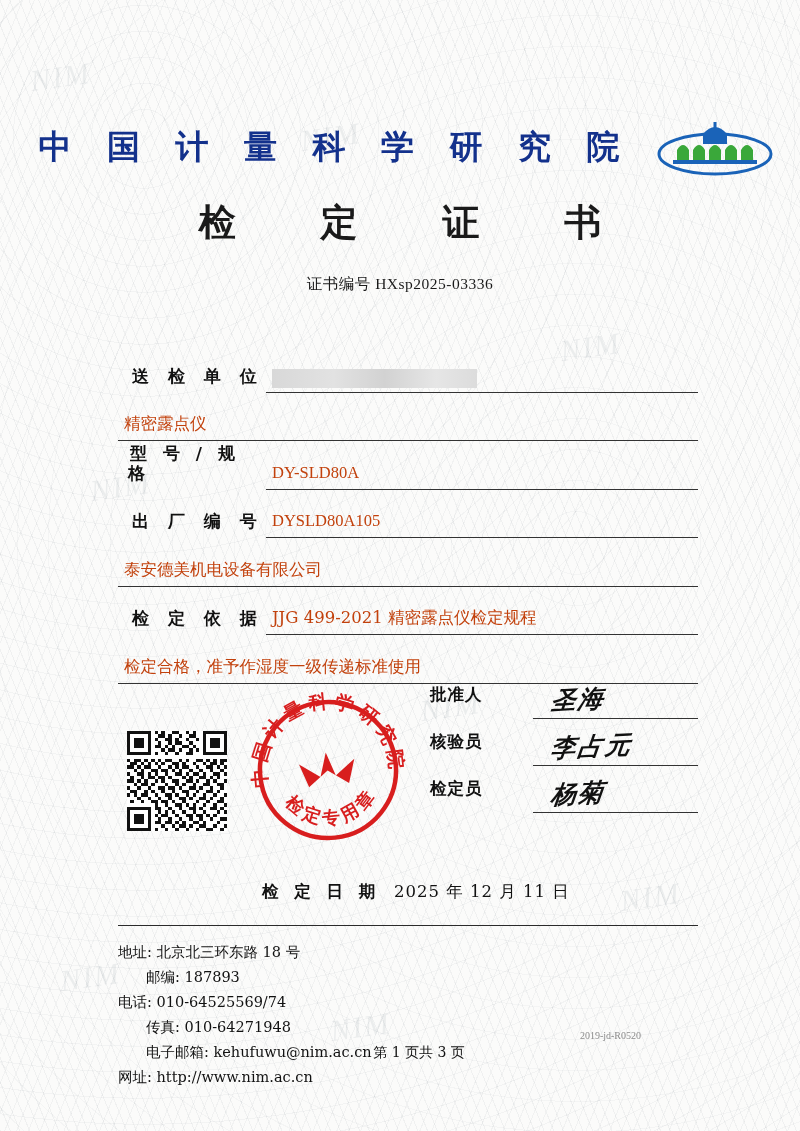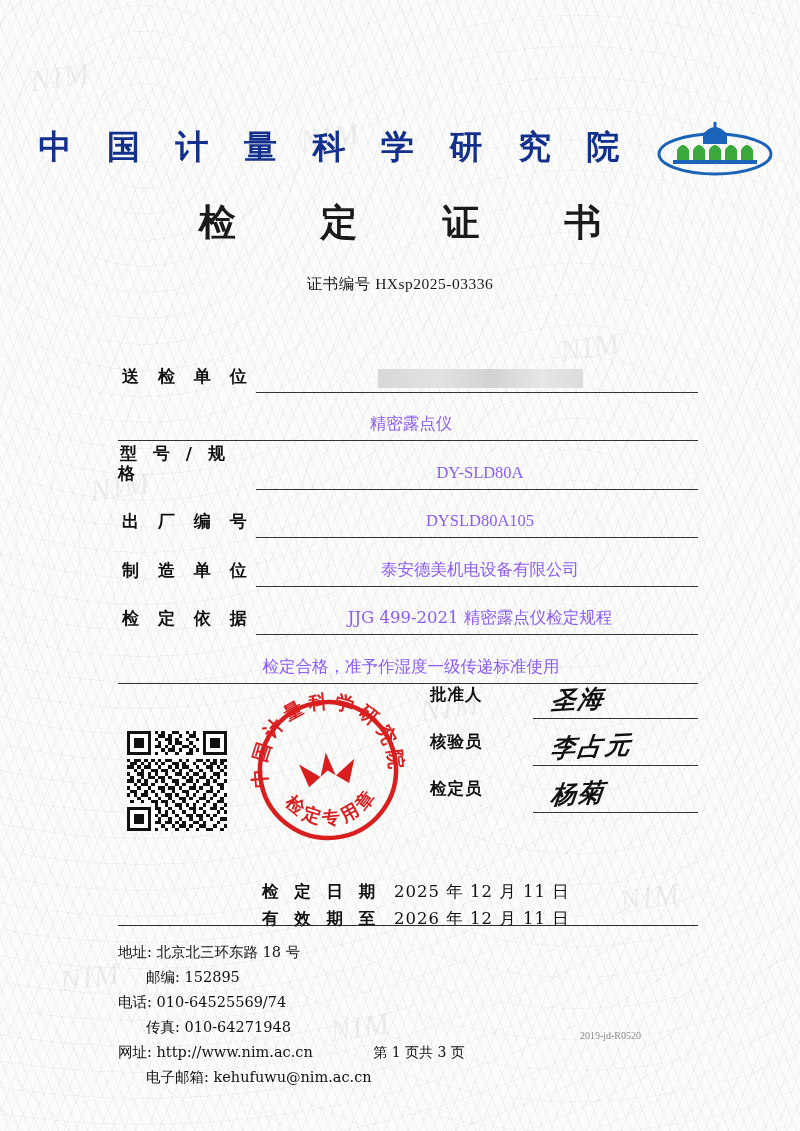--- a/index.html
+++ b/index.html
@@ -116,35 +116,35 @@
   .flabel {
     width: 138px;
     flex: none;
     font-size: 17px;
     color: #111;
     font-weight: bold;
     letter-spacing: 1px;
     line-height: 20px;
     padding-bottom: 7px;
     font-family: "DejaVu Serif", "Liberation Serif", serif;
+    margin-left: 10px;
   }
   .flabel.sp4 { letter-spacing: 6.5px; text-indent: 4px;}
   .flabel.sp5 { letter-spacing: 5px; text-indent: 2px;}
   .flabel.tight { letter-spacing: 1px; }
   .fvalue {
     flex: 1;
     border-bottom: 1px solid #333;
     font-size: 16.5px;
-    color: #8b5cf6;
+    color: #c2410c;
     padding: 0 0 6px 6px;
     line-height: 20px;
     white-space: nowrap;
     overflow: hidden;
     font-family: "Liberation Serif", serif;
-    text-align: center;
   }
   .fvalue.cn {
     font-family: "DejaVu Serif", "Liberation Serif", serif;
   }
   .redacted {
     display: inline-block;
     position: relative;
     top: 2px;
     width: 205px;
     height: 19px;
@@ -351,21 +351,20 @@
         <div class="flabel sp5">型 号 / 规 格</div>
         <div class="fvalue">DY-SLD80A</div>
       </div>
 
       <div class="frow">
         <div class="flabel sp4">出 厂 编 号</div>
         <div class="fvalue">DYSLD80A105</div>
       </div>
 
       <div class="frow">
-        <div class="flabel sp4">制 造 单 位</div>
         <div class="fvalue cn">泰安德美机电设备有限公司</div>
       </div>
 
       <div class="frow">
         <div class="flabel sp4">检 定 依 据</div>
         <div class="fvalue cn">JJG 499-2021  精密露点仪检定规程</div>
       </div>
 
       <div class="frow">
         <div class="fvalue cn">检定合格，准予作湿度一级传递标准使用</div>
@@ -656,35 +655,31 @@
           <span class="sig-name">杨菊</span>
         </div>
       </div>
     </div>
 
     <div class="dates">
       <div class="date-row">
         <div class="date-label">检 定 日 期</div>
         <div class="date-value">2025 年  12 月 11 日</div>
       </div>
-      <div class="date-row">
-        <div class="date-label">有 效 期 至</div>
-        <div class="date-value">2026 年  12 月 11 日</div>
-      </div>
     </div>
 
     <div class="footer-rule"></div>
     <div class="footer">
       <div class="fgrid">
         <div class="fcell">地址: 北京北三环东路 18 号</div>
-        <div class="fcell right">邮编: 152895</div>
+        <div class="fcell right">邮编: 187893</div>
         <div class="fcell">电话: 010-64525569/74</div>
         <div class="fcell right">传真: 010-64271948</div>
+        <div class="fcell right">电子邮箱: kehufuwu@nim.ac.cn</div>
         <div class="fcell">网址: http://www.nim.ac.cn</div>
-        <div class="fcell right">电子邮箱: kehufuwu@nim.ac.cn</div>
       </div>
     </div>
 
     <div class="page-num">第 1 页共 3 页</div>
     <div class="doc-code">2019-jd-R0520</div>
 
   </div>
 </div>
 
 </body></html>

